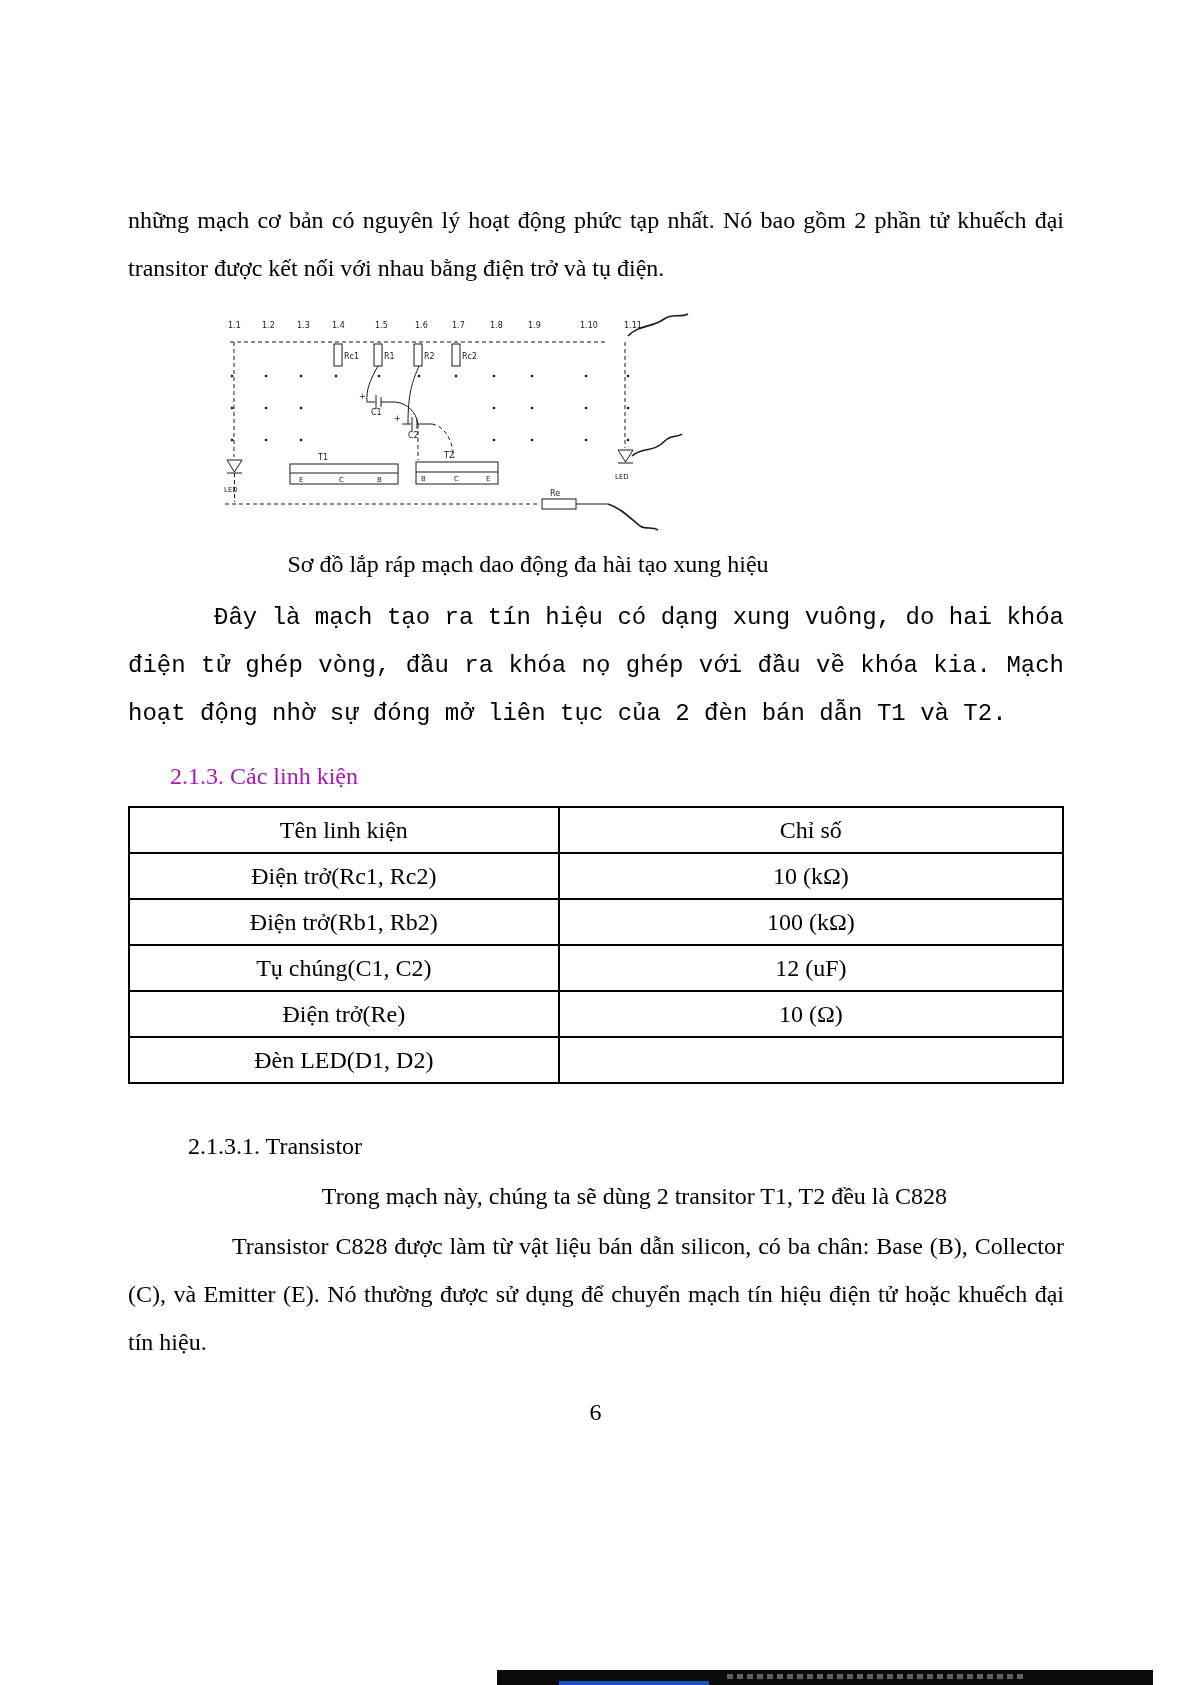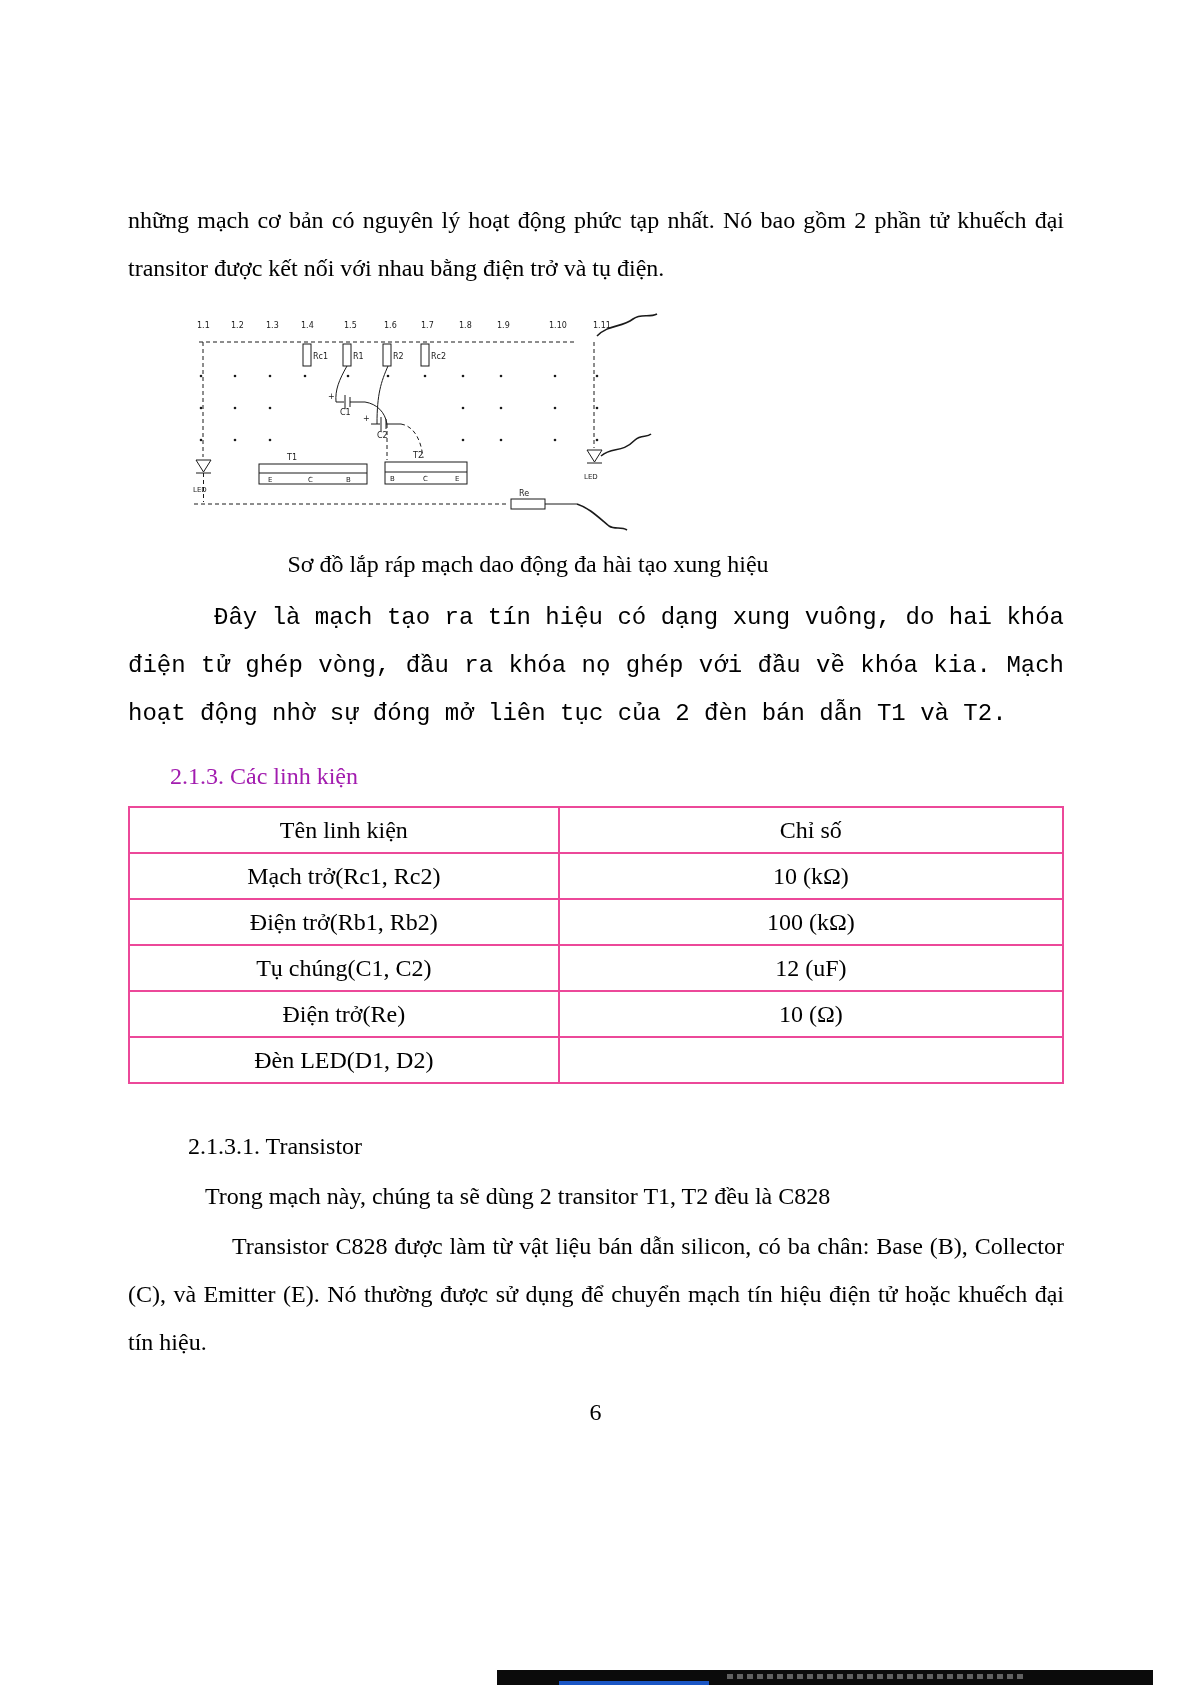--- a/index.html
+++ b/index.html
@@ -8,33 +8,33 @@
     width:1191px;height:1685px;
     background:#ffffff;
     font-family:"Liberation Serif", serif;
     font-size:24px;color:#000;
     overflow:hidden;
   }
   .content{position:absolute;left:128px;top:0;width:936px;}
   p{margin:0;line-height:48px;}
   .para{text-align:justify;}
   .p-intro{margin-top:196px;}
-  .diagram-wrap{margin-top:20px;margin-left:61px;width:480px;height:220px;}
+  .diagram-wrap{margin-top:20px;margin-left:92px;width:480px;height:220px;}
   .caption{margin-top:8px;width:800px;text-align:center;}
   .p-desc{margin-top:6px;text-indent:86px;font-family:Liberation Mono, monospace;}
   .heading-blue{margin-top:16px;padding-left:42px;color:#a21caf;line-height:44px;}
   .components-table{margin-top:8px;width:936px;border-collapse:collapse;}
   .components-table td{
-    border:2px solid #ec4899;height:44px;text-align:center;vertical-align:middle;
+    border:2px solid #000000;height:44px;text-align:center;vertical-align:middle;
     font-size:24px;padding:0 6px;
   }
   .components-table td.c1{width:46%;}
   .components-table td.c2{width:54%;}
   .heading-black{margin-top:40px;padding-left:60px;line-height:44px;}
-  .p-usage{margin-top:4px;padding-left:77px;}
+  .p-usage{margin-top:4px;padding-left:77px;text-align:center;}
   .p-c828{margin-top:2px;text-indent:104px;}
   .page-number{position:absolute;top:1392px;left:0;width:100%;text-align:center;line-height:40px;}
   .bottom-banner{
     position:absolute;top:1670px;left:497px;width:656px;height:15px;
     background:#0b0b0b;
   }
   .bottom-banner .accent{
     position:absolute;left:62px;bottom:0;width:150px;height:4px;background:#1a56c4;
   }
   .bottom-banner .scribble{
@@ -194,21 +194,21 @@
 
     <p class="heading-blue">2.1.3. Các linh kiện</p>
 
     <table class="components-table">
       <tbody>
         <tr>
           <td class="c1">Tên linh kiện</td>
           <td class="c2">Chỉ số</td>
         </tr>
         <tr>
-          <td class="c1">Mạch trở(Rc1, Rc2)</td>
+          <td class="c1">Điện trở(Rc1, Rc2)</td>
           <td class="c2">10 (kΩ)</td>
         </tr>
         <tr>
           <td class="c1">Điện trở(Rb1, Rb2)</td>
           <td class="c2">100 (kΩ)</td>
         </tr>
         <tr>
           <td class="c1">Tụ chúng(C1, C2)</td>
           <td class="c2">12 (uF)</td>
         </tr>

